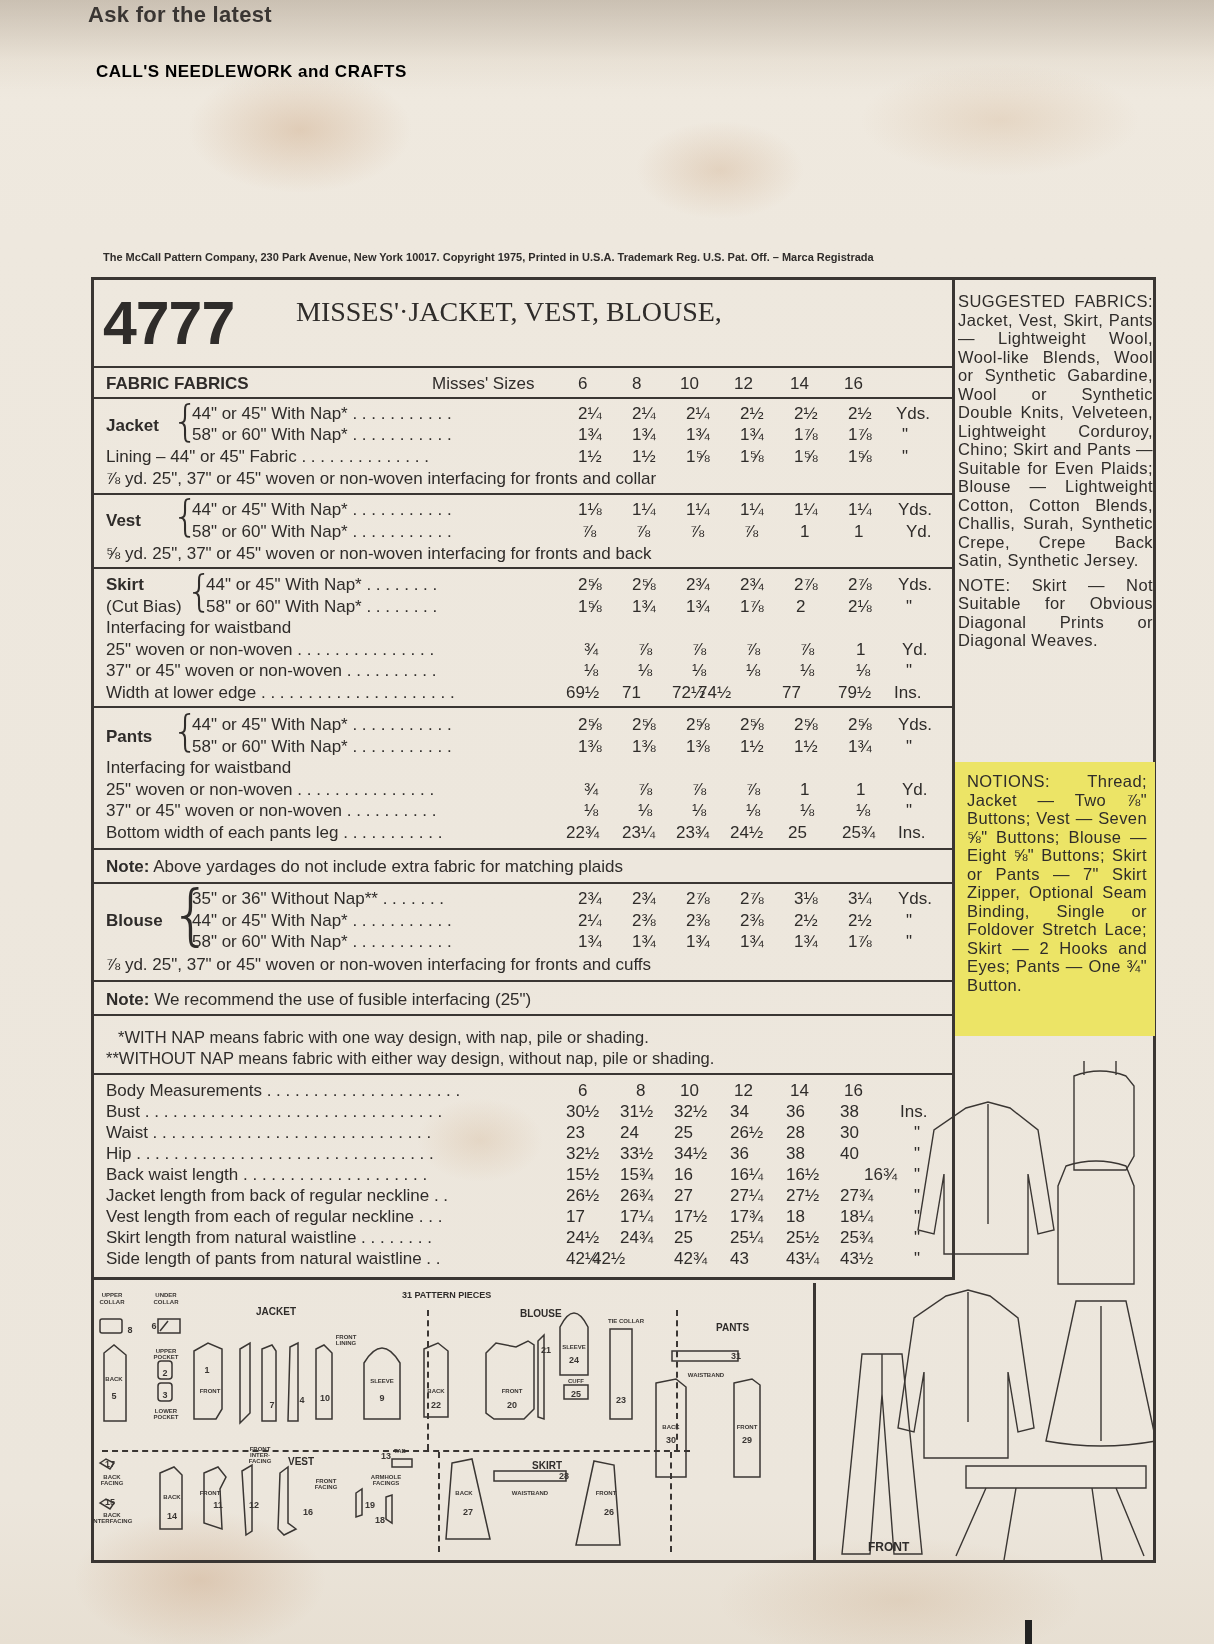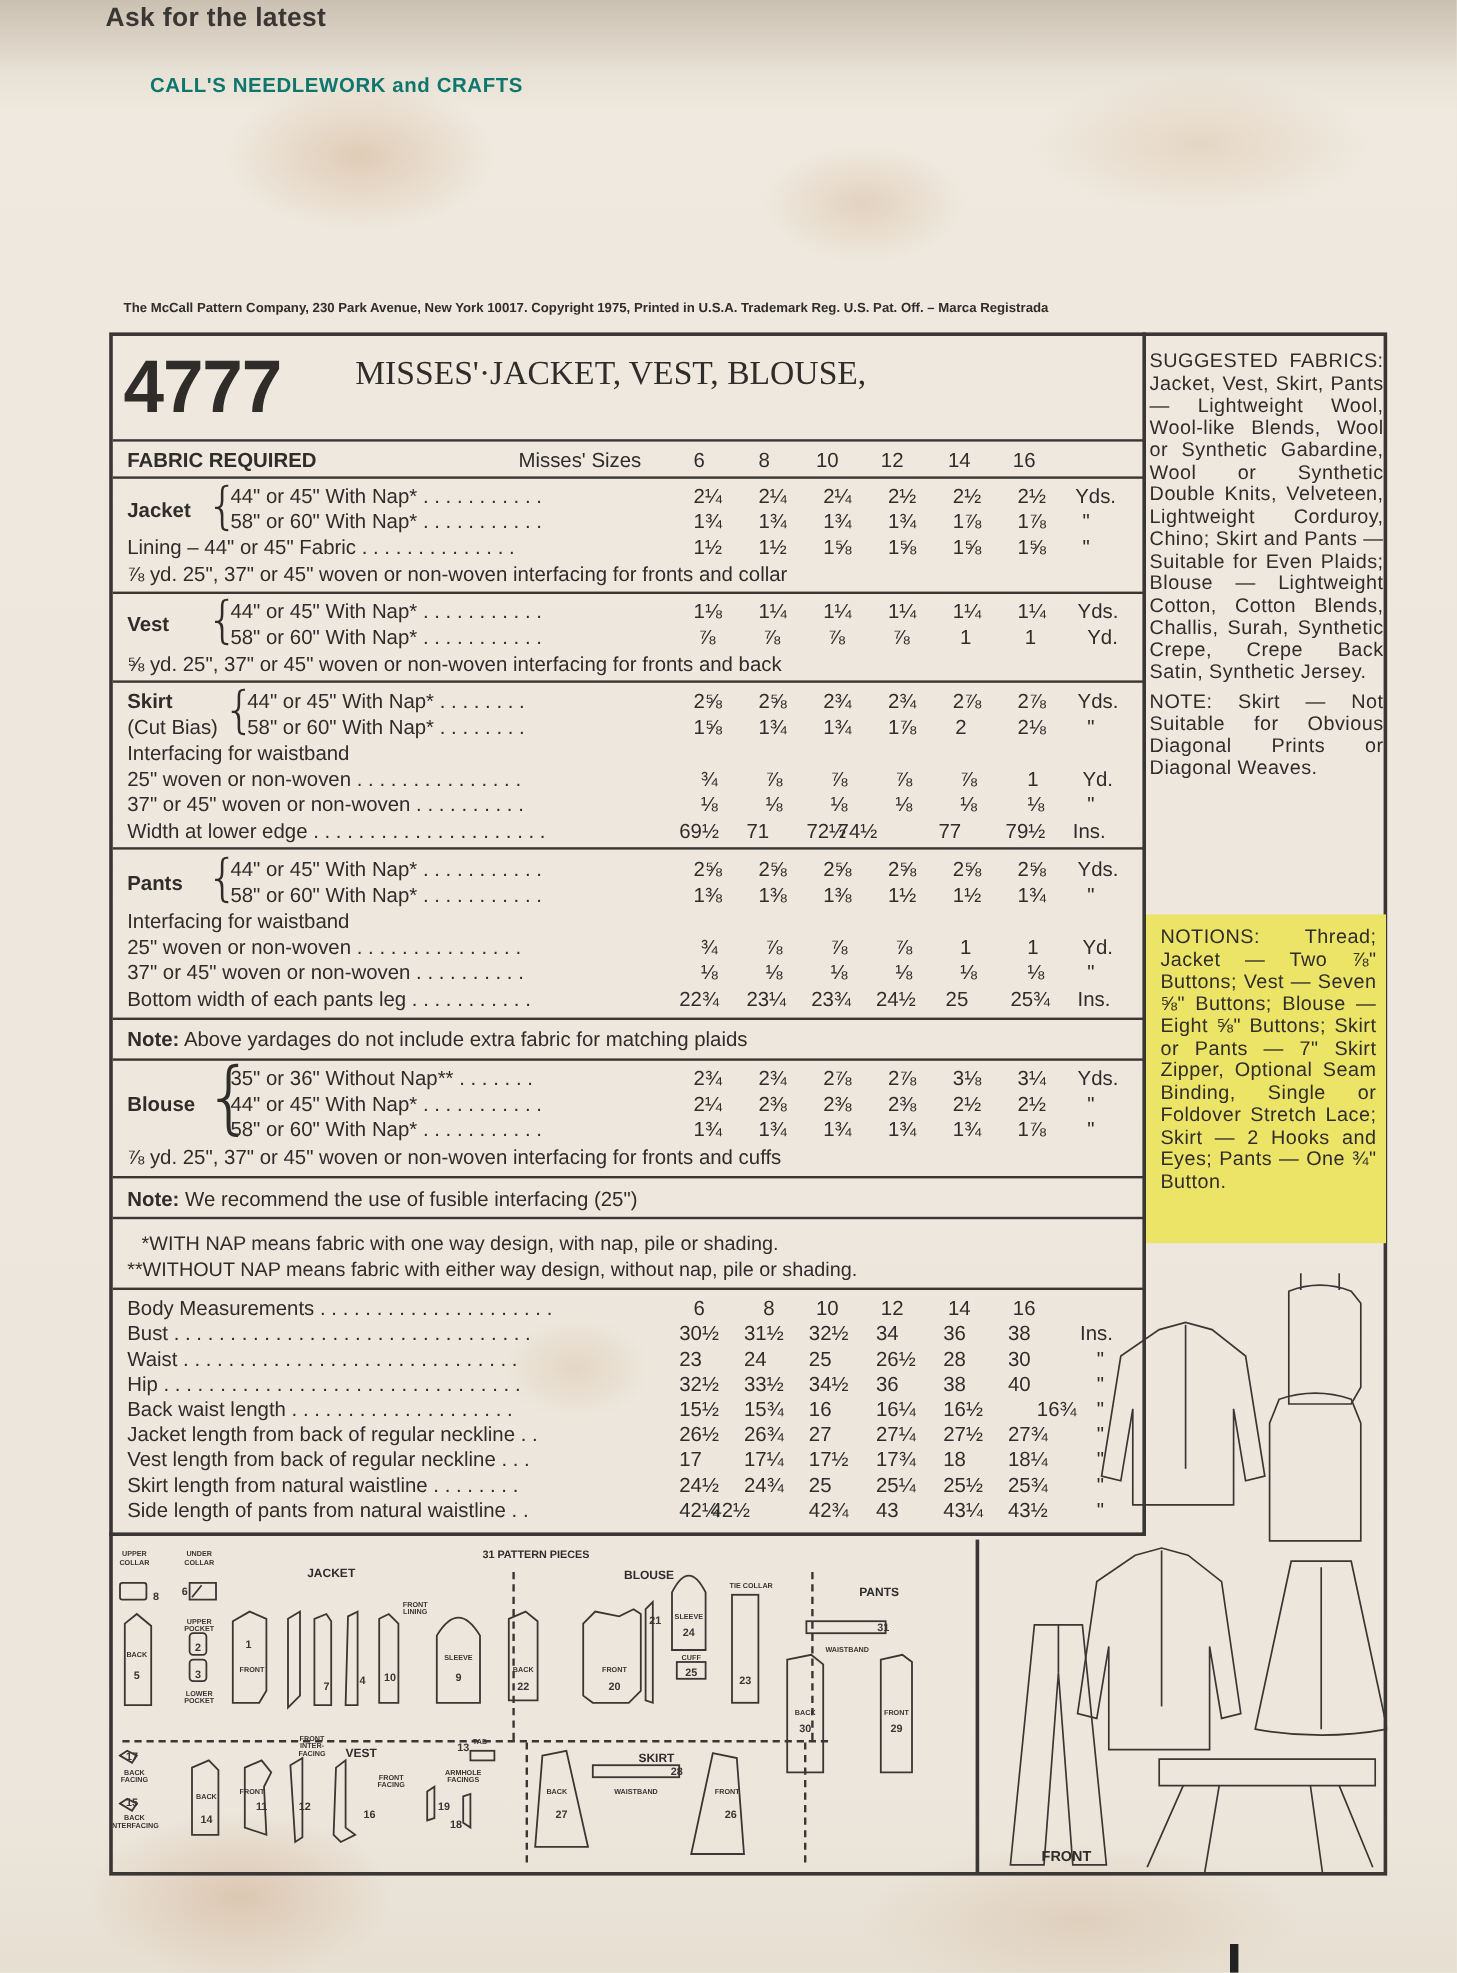--- a/index.html
+++ b/index.html
@@ -23,22 +23,22 @@
   }
   .top-fold {
     position: absolute; left: 0; top: 0; width: 1214px; height: 100px;
     background: linear-gradient(180deg, rgba(120,110,100,.25), rgba(200,190,175,.1) 60%, transparent);
   }
   .top-text1 {
     position: absolute; left: 88px; top: 2px;
     font-weight: bold; font-size: 22px; color: #3a3633; letter-spacing: .3px;
   }
   .top-text2 {
-    position: absolute; left: 125px; top: 62px;
-    font-weight: bold; font-size: 17px; color: #0f766e; letter-spacing: .5px;
+    position: absolute; left: 96px; top: 62px;
+    font-weight: bold; font-size: 17px; color: #000000; letter-spacing: .5px;
   }
   .copyright {
     position: absolute; left: 103px; top: 251px; width: 1060px;
     font-size: 11px; font-weight: bold; color: #2f2c2a; white-space: nowrap;
   }
   .frame {
     position: absolute; left: 91px; top: 277px; width: 1065px; height: 1286px;
     border: 3px solid #3a3633;
   }
   .left-col {
@@ -103,21 +103,21 @@
 <div class="frame"></div>
 <div class="left-col"></div>
 
 <div class="hdr-num">4777</div>
 <div class="hdr-title">
   <div>MISSES'·JACKET, VEST, BLOUSE,</div>
 </div>
 <div class="hr" style="left:94px; top:366px; width:861px;"></div>
 
 <div class="row" style="top:373px;">
-  <span class="lbl bold">FABRIC REQUIRED</span>
+  <span class="lbl bold">FABRIC FABRICS</span>
   <span style="position:absolute; left:326px;">Misses' Sizes</span>
   <span class="cell" style="left:472px;">6</span>
   <span class="cell" style="left:526px;">8</span>
   <span class="cell" style="left:574px;">10</span>
   <span class="cell" style="left:628px;">12</span>
   <span class="cell" style="left:684px;">14</span>
   <span class="cell" style="left:738px;">16</span>
 </div>
 <div class="hr" style="left:94px; top:397px; width:861px;"></div>
 
@@ -400,21 +400,21 @@
     <span class="lbl">Jacket length from back of regular neckline . .</span>
     <span class="cell" style="left:460px;">26½</span>
     <span class="cell" style="left:514px;">26¾</span>
     <span class="cell" style="left:568px;">27</span>
     <span class="cell" style="left:624px;">27¼</span>
     <span class="cell" style="left:680px;">27½</span>
     <span class="cell" style="left:734px;">27¾</span>
     <span class="unit" style="left:808px;">"</span>
   </div>
   <div class="row" style="top:1206px;">
-    <span class="lbl">Vest length from back of regular neckline . . .</span>
+    <span class="lbl">Vest length from each of regular neckline . . .</span>
     <span class="cell" style="left:460px;">17</span>
     <span class="cell" style="left:514px;">17¼</span>
     <span class="cell" style="left:568px;">17½</span>
     <span class="cell" style="left:624px;">17¾</span>
     <span class="cell" style="left:680px;">18</span>
     <span class="cell" style="left:734px;">18¼</span>
     <span class="unit" style="left:808px;">"</span>
   </div>
   <div class="row" style="top:1227px;">
     <span class="lbl">Skirt length from natural waistline . . . . . . . .</span>

